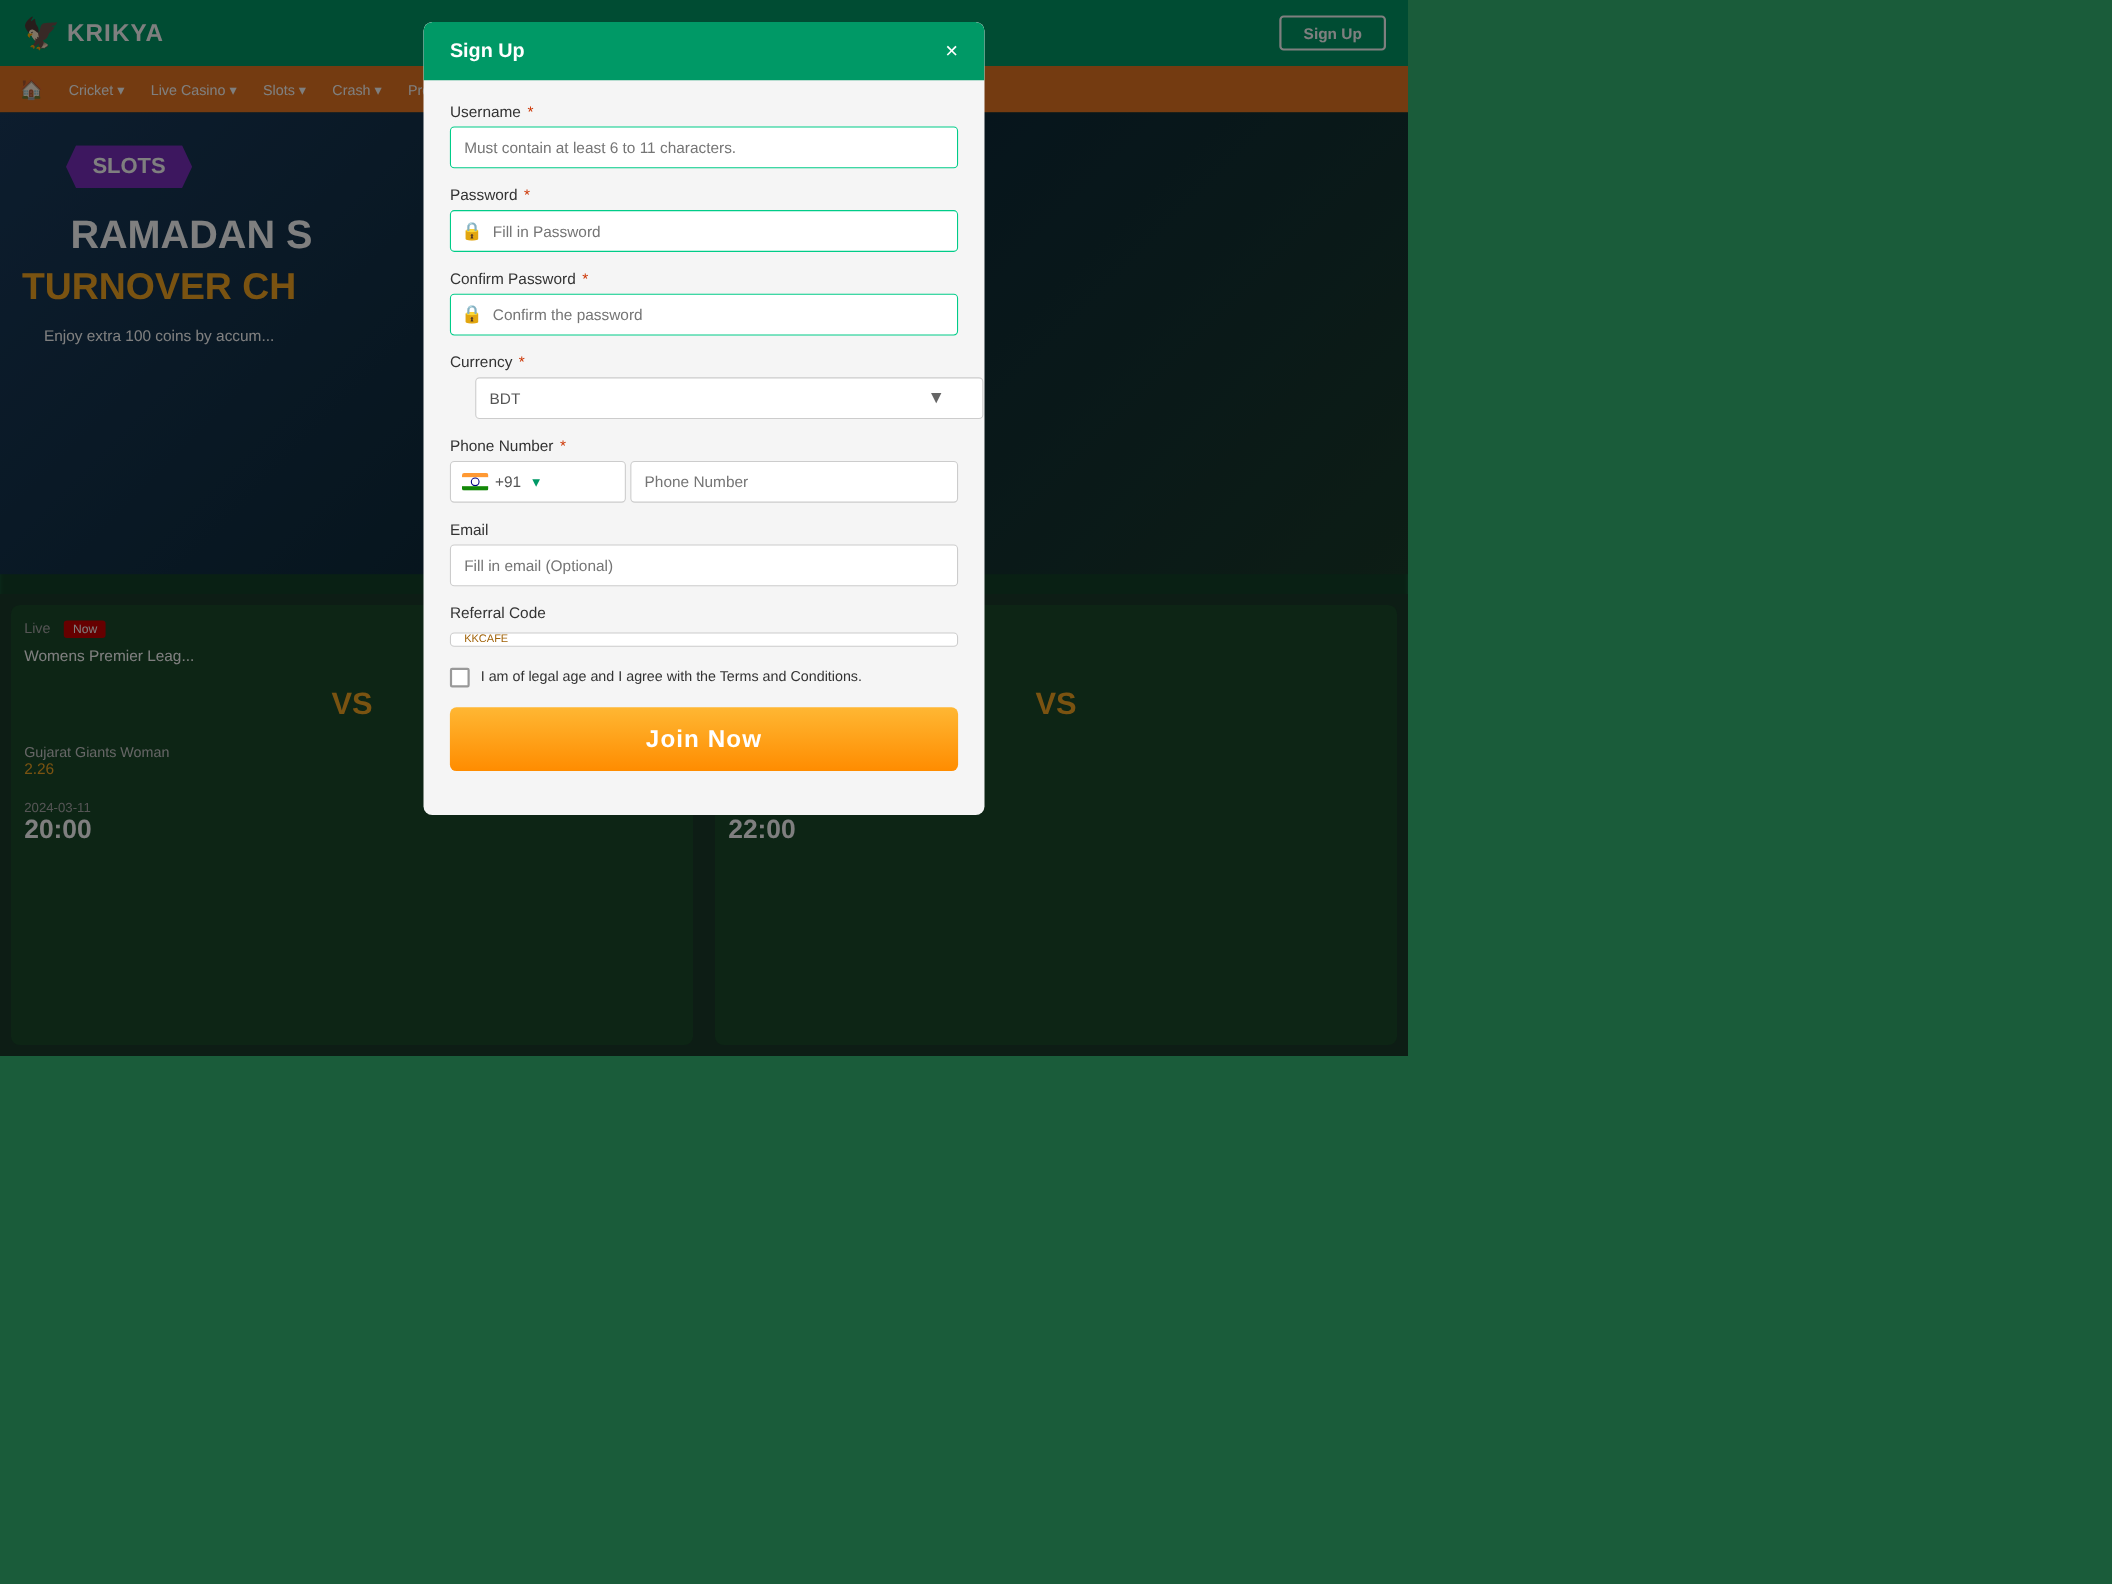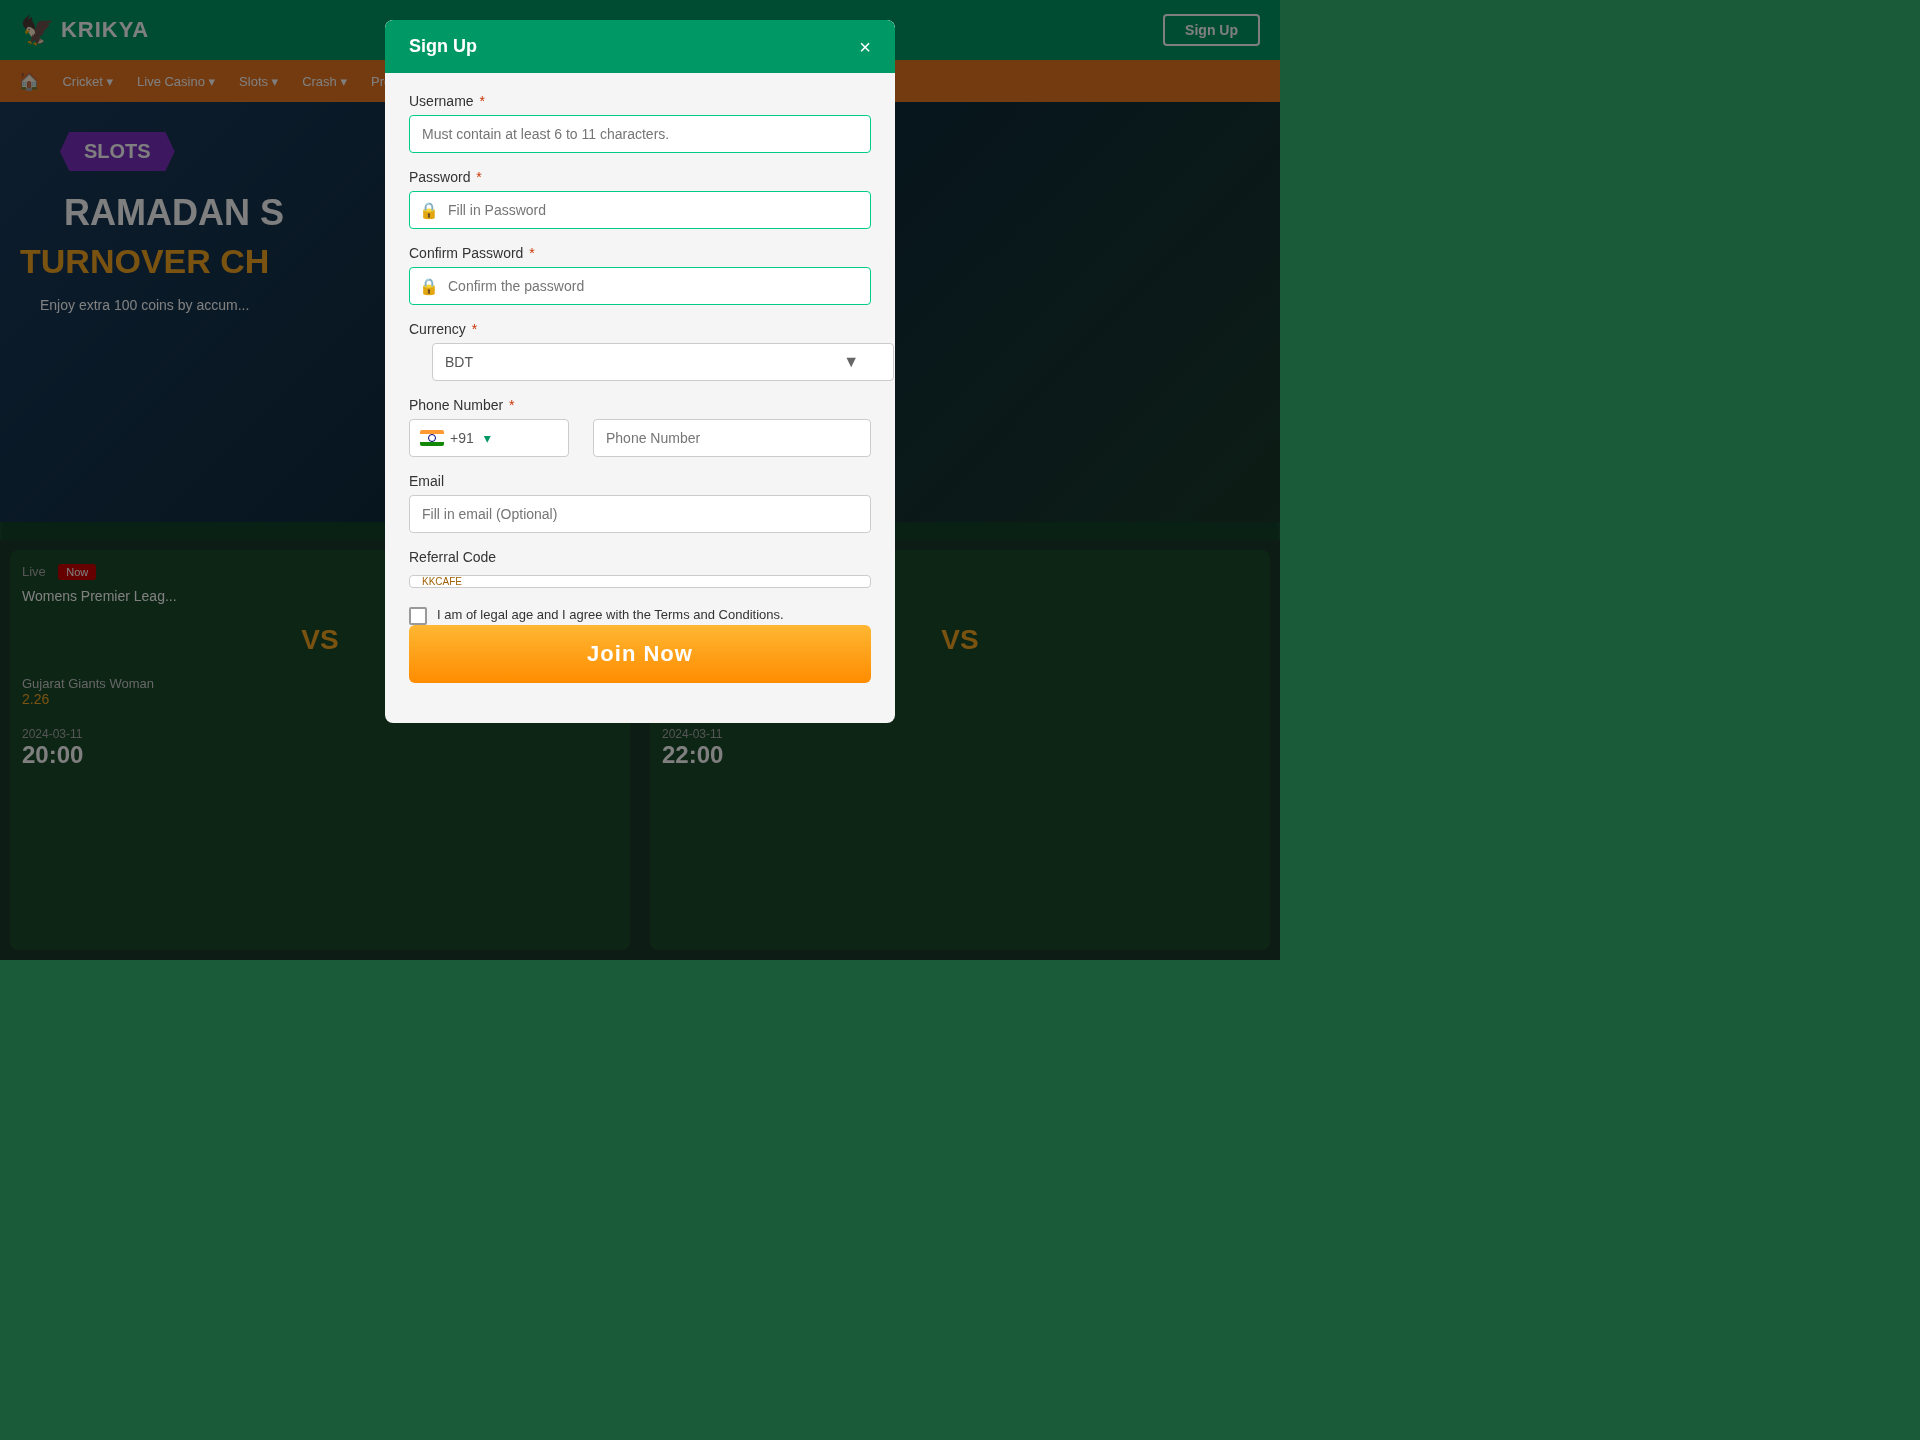--- a/index.html
+++ b/index.html
@@ -295,21 +295,21 @@
       right: 12px;
       top: 50%;
       transform: translateY(-50%);
       color: #666;
       pointer-events: none;
     }
 
     
     .phone-row {
       display: flex;
-      gap: 24px;
+      gap: 4px;
     }
     .phone-country {
       flex: 0 0 160px;
       border: 1.5px solid #ccc;
       border-radius: 4px;
       padding: 10px 10px;
       display: flex;
       align-items: center;
       gap: 6px;
       background: white;
@@ -358,20 +358,21 @@
       color: #a16207;
       background: white;
       outline: none;
     }
 
     
     .checkbox-row {
       display: flex;
       align-items: flex-start;
       gap: 10px;
+      margin-bottom: 18px;
     }
     .terms-checkbox {
       width: 18px;
       height: 18px;
       margin-top: 2px;
       flex-shrink: 0;
       cursor: pointer;
       border: 2px solid #999;
       appearance: none;
       background: white;

